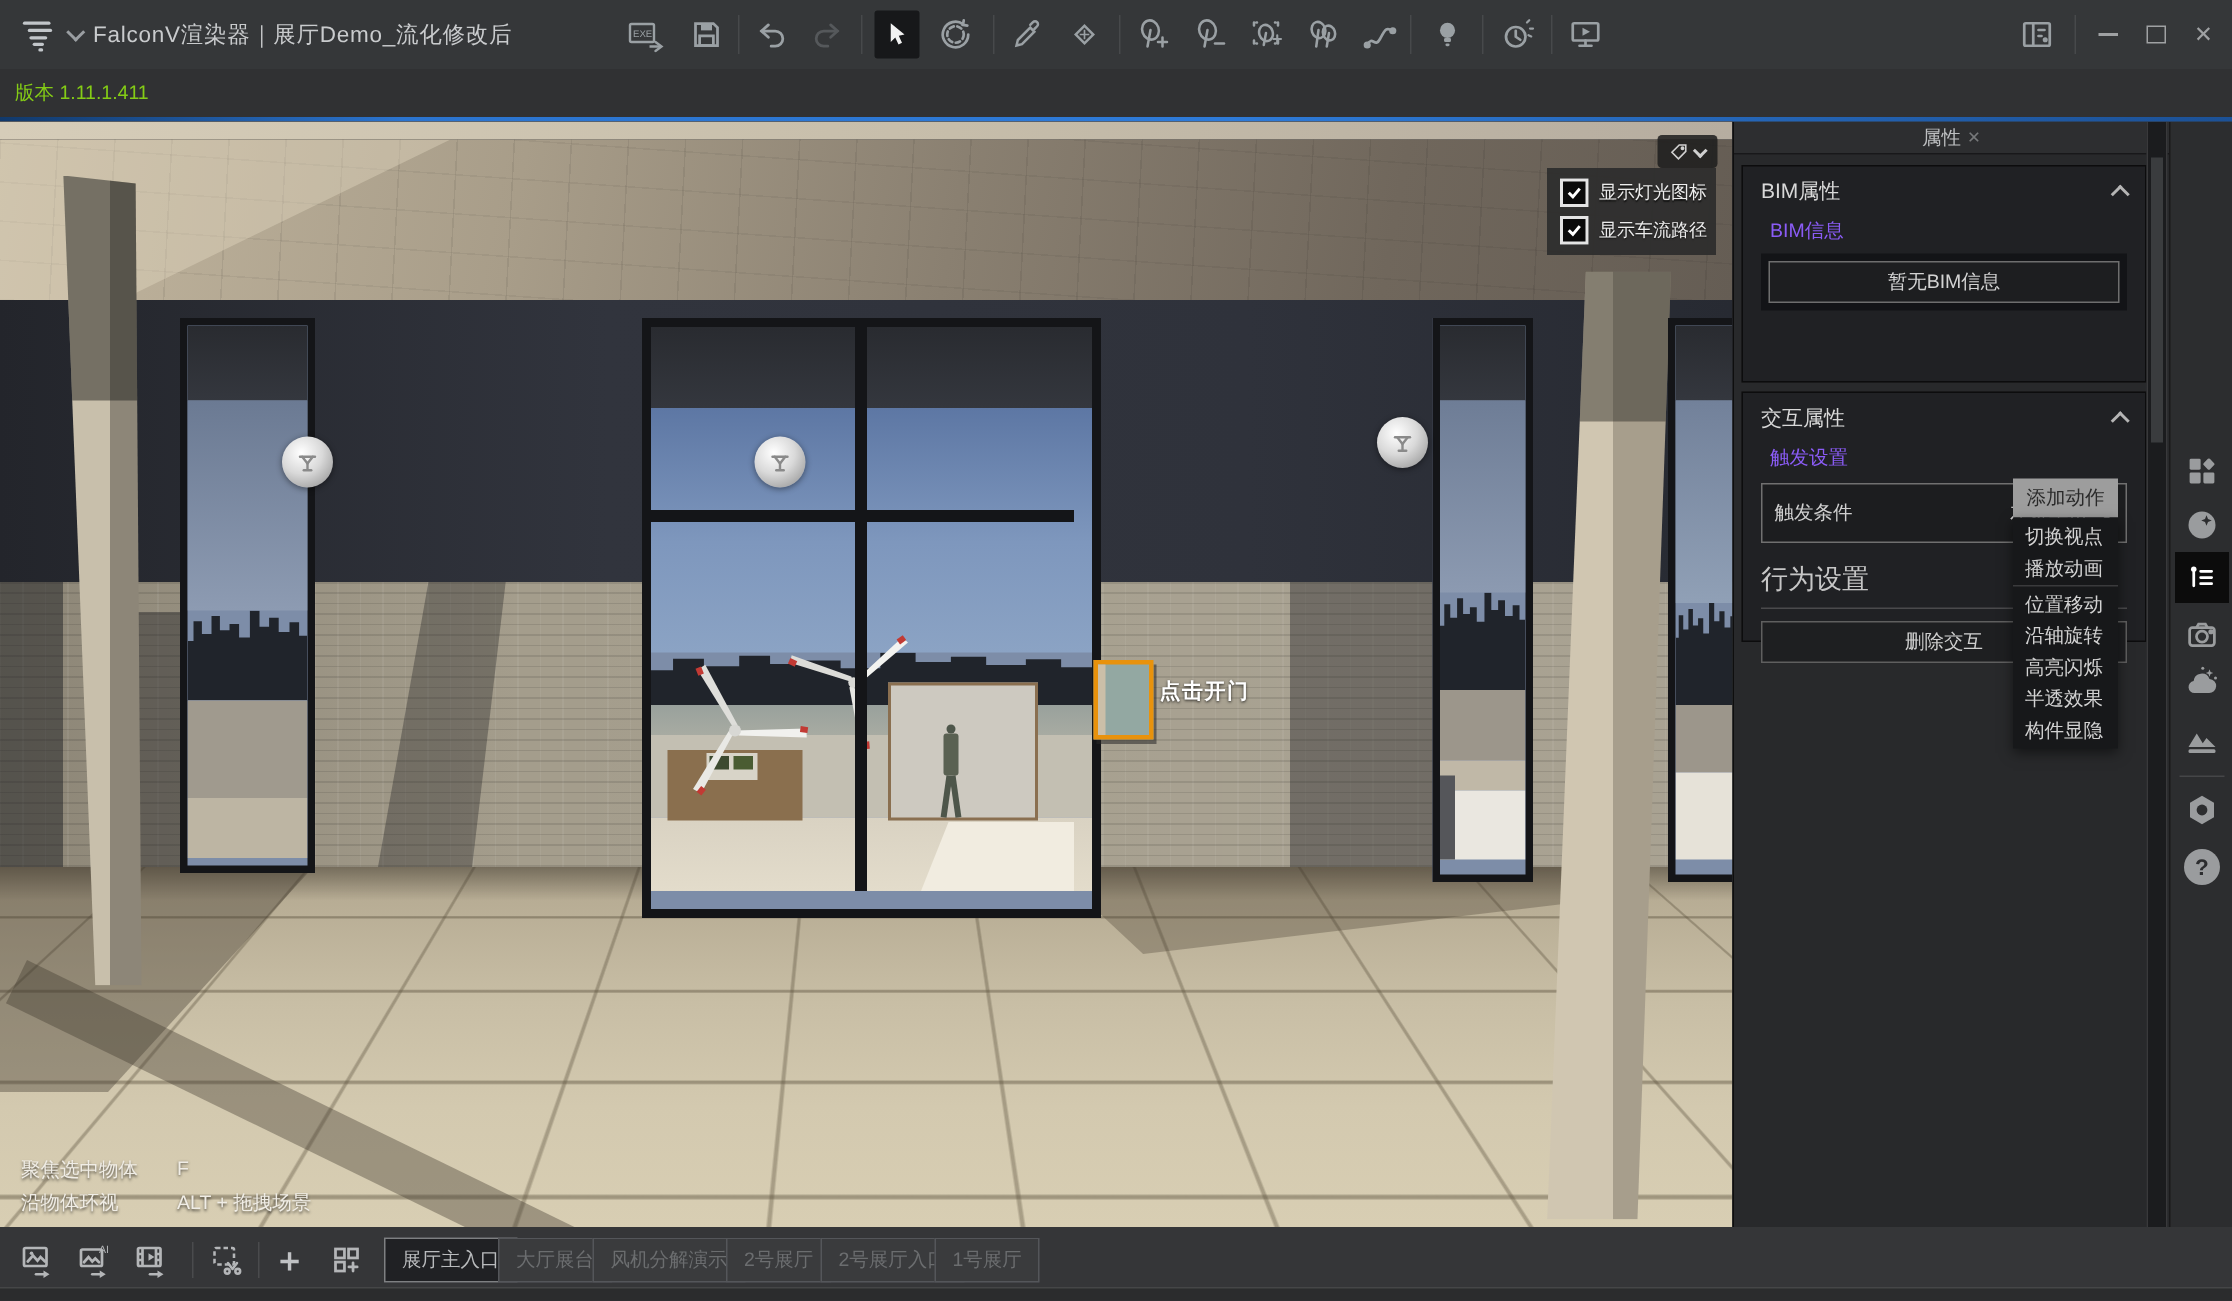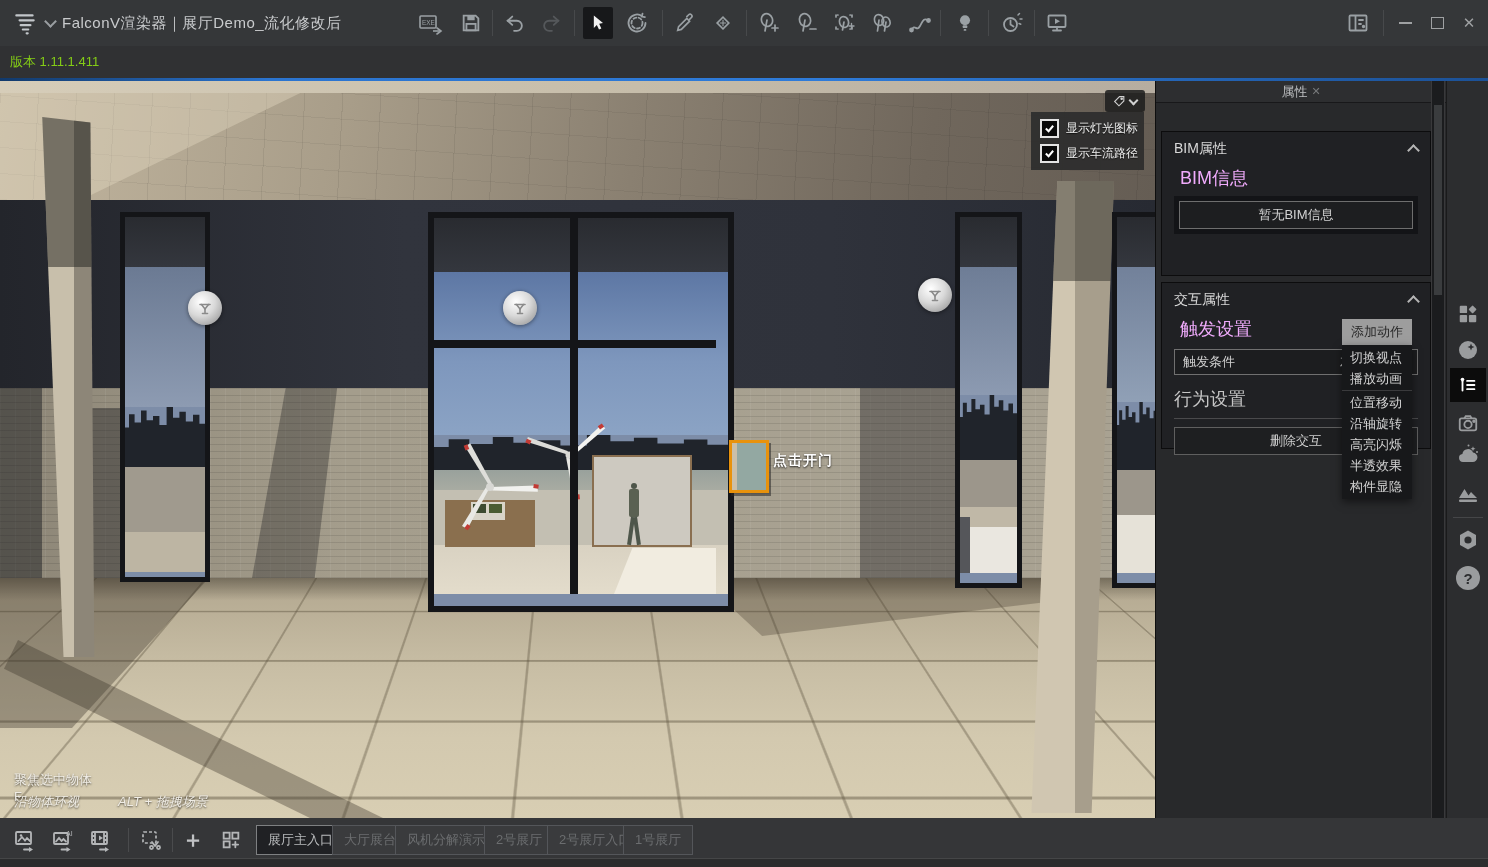--- a/index.html
+++ b/index.html
@@ -91,30 +91,30 @@
   .hint-action{display:inline-block;width:104px;}
 
   
   #panel{position:absolute;left:1155px;top:81px;width:333px;height:737px;background:#28292b;
       border-left:1px solid #0e0e0e;box-sizing:border-box;}
   #panel-tabbar{position:absolute;left:0;top:0;width:290px;height:21px;background:#2d2e30;
       border-bottom:1px solid #18181a;display:flex;align-items:center;justify-content:center;gap:4px;}
   #panel-tab-label{color:#bdbfc1;font-size:13px;}
   #panel-tab-close{color:#77797b;font-size:11px;}
   .section{position:absolute;left:5px;width:270px;background:#202124;border:1px solid #0c0c0d;
-      box-sizing:border-box;margin-top:21px;}
+      box-sizing:border-box;}
   .sec-header{display:flex;align-items:center;justify-content:space-between;
       padding:8px 12px 6px 12px;color:#d8d8d8;font-size:14px;}
   .chev-up{width:7px;height:7px;border-left:2px solid #b5b5b5;border-top:2px solid #b5b5b5;
       transform:rotate(45deg);margin-top:3px;}
-  .sub-label{color:#f0abfc;font-size:18px;padding:2px 0 6px 18px;}
+  .sub-label{color:#8b5cf6;font-size:13px;padding:2px 0 6px 18px;}
   #bim-empty-wrap{margin:0 12px 12px 12px;background:#131417;padding:5px;}
   #bim-empty-btn{border:1px solid #6e6e6e;background:#1d1e20;height:26px;display:flex;
       align-items:center;justify-content:center;color:#d3d3d3;font-size:13px;}
-  #trigger-row{margin:2px 12px 10px 12px;height:26px;background:#1c1d1f;border:1px solid #707070;
+  #trigger-row{margin:2px 12px 10px 12px;height:40px;background:#1c1d1f;border:1px solid #707070;
       display:flex;align-items:center;justify-content:space-between;padding:0 8px;box-sizing:border-box;gap:22px;}
   #trigger-row .t-label{color:#cfcfcf;font-size:13px;}
   #trigger-row .t-value{color:#cfcfcf;font-size:13px;display:flex;align-items:center;gap:8px;}
   #behavior-row{display:flex;align-items:center;justify-content:space-between;margin:0 12px;height:27px;}
   #behavior-label{color:#c6c6c6;font-size:18px;}
   #divider{height:1px;background:#4a4a4c;margin:6px 12px 8px 12px;}
   .btn-row{display:flex;gap:9px;margin:0 12px 8px 12px;}
   .p-btn{flex:1;height:26px;border:1px solid #5f5f5f;background:#1e1f21;color:#cfcfcf;
       font-size:13px;display:flex;align-items:center;justify-content:center;}
   #add-action-btn{position:absolute;left:1342px;top:319px;width:70px;height:26px;background:#9d9d9d;
@@ -496,25 +496,25 @@
     <div class="opt-row">
       <div class="cbx">
         <svg width="11" height="11" viewBox="0 0 12 12">
             <path d="M2 6l3 3 5-6" fill="none" stroke="#fff" stroke-width="2.2"></path>
           </svg>
       </div>
       <span class="opt-label">显示车流路径</span>
     </div>
   </div>
 
-  <div class="hint-row" style="left:14px;top:690px;flex-direction:column;">
+  <div class="hint-row" style="left:14px;top:690px;">
     <span class="hint-action">聚焦选中物体</span>
     <span>F</span>
   </div>
-  <div class="hint-row" style="left:14px;top:712px;font-style:italic;">
+  <div class="hint-row" style="left:14px;top:712px;">
     <span class="hint-action">沿物体环视</span>
     <span>ALT + 拖拽场景</span>
   </div>
 </div>
 
 <div id="panel">
   <div id="panel-tabbar">
     <span id="panel-tab-label">属性</span>
     <span id="panel-tab-close">✕</span>
   </div>

